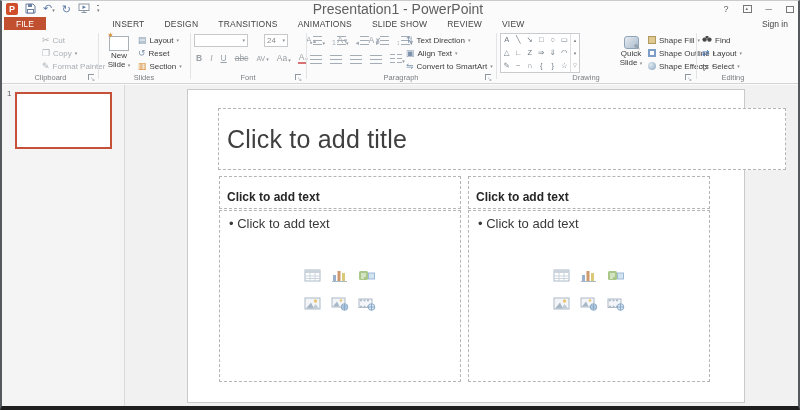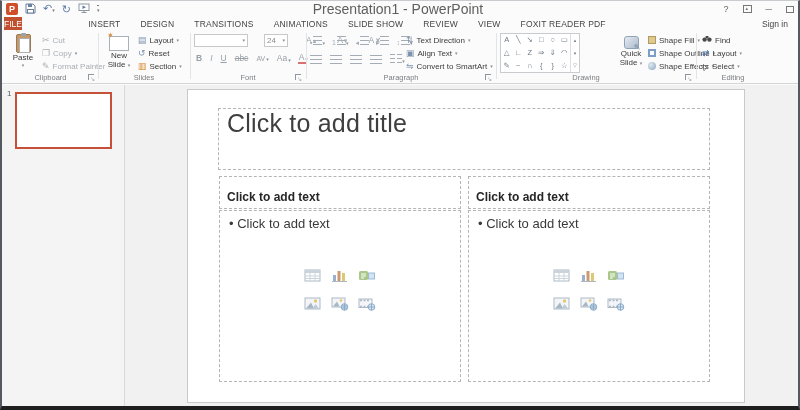--- a/index.html
+++ b/index.html
@@ -19,21 +19,21 @@
   .qat-more { display:inline-block; border-top:1px solid #7a7a7a; font-size:5px; color:#7a7a7a; padding-top:1px; }
   .win-title { position:absolute; left:0; right:4px; text-align:center; font-size:14px; color:#5f5f5f; pointer-events:none; }
   .winctl { position:absolute; right:4px; top:0; height:16px; display:flex; align-items:center; gap:14px; }
   .winctl span { font-size:9px; color:#686868; }
   .box-ic { display:inline-block; width:9px; height:8px; border:1px solid #777; position:relative; }
   .box-ic i { position:absolute; left:2px; top:-1px; font-size:5px; color:#777; font-style:normal; }
   .restore-ic { display:inline-block; width:8px; height:7px; border:1px solid #777; position:relative; background:#fbfbfb; }
   .restore-ic::before { content:""; position:absolute; left:2px; top:-3px; width:8px; height:7px; border:1px solid #777; z-index:-1; }
   
   .tabrow { position:absolute; left:0; top:16px; right:0; height:13px; display:flex; align-items:stretch; font-size:8.5px; }
-  .file-btn { background:#c0502f; color:#fff; padding:0 0; display:flex; align-items:center; margin-left:2px; }
+  .file-btn { background:#c0502f; color:#fff; padding:0 12px; display:flex; align-items:center; margin-left:2px; }
   .rtab { padding:0 10px; display:flex; align-items:center; color:#454545; letter-spacing:.2px; }
   .rtab.active { background:#fbfbfb; color:#b7472a; border:1px solid #e2e2e2; border-bottom:none;margin-top:33px; }
   .signin { position:absolute; right:10px; top:16px; height:13px; display:flex; align-items:center; font-size:8.5px; color:#454545; }
   
   .ribbon { position:absolute; left:0; top:29px; right:0; height:54px; background:#fbfbfb; border-bottom:1px solid #d4d5d7; }
   .rgroup { position:absolute; top:0; height:53px; }
   .glabel { position:absolute; bottom:1px; left:0; right:0; text-align:center; font-size:7.5px; color:#7b7e81; }
   .gsep { position:absolute; top:3px; height:46px; width:1px; background:#e3e4e6; }
   .dlg { position:absolute; right:2px; bottom:2px; width:8px; height:8px; }
   .dlg::before { content:""; position:absolute; left:1px; top:1px; width:5px; height:5px; border-left:1px solid #90979e; border-top:1px solid #90979e; }
@@ -78,21 +78,21 @@
   .so-ic { display:inline-block; width:8px; height:8px; border:2px solid #7d9ec7; background:#fff; }
   .se-ic { display:inline-block; width:8px; height:8px; border-radius:50%; background:radial-gradient(circle at 35% 35%,#dfe8f0,#8ca6bf); }
   
   .content { position:absolute; left:0; top:84px; right:0; bottom:0; background:#f1f1f1; }
   .thumbpane { position:absolute; left:0; top:0; bottom:0; width:123px; background:#f4f4f4; border-right:1px solid #d9d9d9; }
   .slide-num { position:absolute; left:5px; top:4px; font-size:8px; color:#5c5c5c; }
   .thumb { position:absolute; left:13px; top:7px; width:97px; height:57px; background:#fff; border:2px solid #c75038; }
   .editarea { position:absolute; left:124px; top:0; right:0; bottom:0; background:#f1f1f1; }
   .page { position:absolute; left:61px; top:4px; width:558px; height:314px; background:#fff; border:1px solid #c9c9c9; }
   .ph { position:absolute; border:1px dashed #b5b5b5; background:#fff; }
-  .ph-title { left:30px; top:18px; width:492px; height:62px; display:flex; align-items:flex-start; }
+  .ph-title { left:30px; top:18px; width:568px; height:62px; display:flex; align-items:center; }
   .ph-title span { font-size:25px; font-weight:300; color:#3f3f3f; padding-left:8px; letter-spacing:.2px; }
   .ph-head { top:86px; width:242px; height:33px; display:flex; align-items:flex-end; }
   .ph-head span { font-size:12px; font-weight:bold; color:#262626; padding:0 0 4px 7px; }
   .ph-body { top:120px; width:242px; height:172px; }
   .lft { left:31px; } .rgt { left:280px; }
   .bullet-line { font-size:13px; color:#3a3a3a; padding:5px 0 0 9px; }
   .icon-grid { position:absolute; left:50%; top:57px; transform:translateX(-50%); display:grid; grid-template-columns:repeat(3,18px); gap:9px 9px; opacity:.9; }
 </style>
 </head>
 <body>
@@ -135,32 +135,26 @@
     <span class="file-btn">FILE</span>
     <span style="width:8px"></span>
     <span class="rtab active">HOME</span>
     <span class="rtab">INSERT</span>
     <span class="rtab">DESIGN</span>
     <span class="rtab">TRANSITIONS</span>
     <span class="rtab">ANIMATIONS</span>
     <span class="rtab">SLIDE SHOW</span>
     <span class="rtab">REVIEW</span>
     <span class="rtab">VIEW</span>
-    <span class="rtab">FOXIT READER PDF</span>
   </div>
   <div class="signin">Sign in</div>
 
   <div class="ribbon">
 
     <div class="rgroup" style="left:2px; width:93px;">
-      <div class="bigbtn" style="left:2px;">
-        <span class="paste-ic"></span>
-        <span class="blab">Paste</span>
-        <span class="caret">▾</span>
-      </div>
       <div class="smallrow dis" style="left:38px; top:4px;">
         <span class="gl gray">✂</span>
         <span>Cut</span>
       </div>
       <div class="smallrow dis" style="left:38px; top:17px;">
         <span class="gl gray">❐</span>
         <span>Copy</span>
         <span class="caret">▾</span>
       </div>
       <div class="smallrow dis" style="left:38px; top:30px;">

